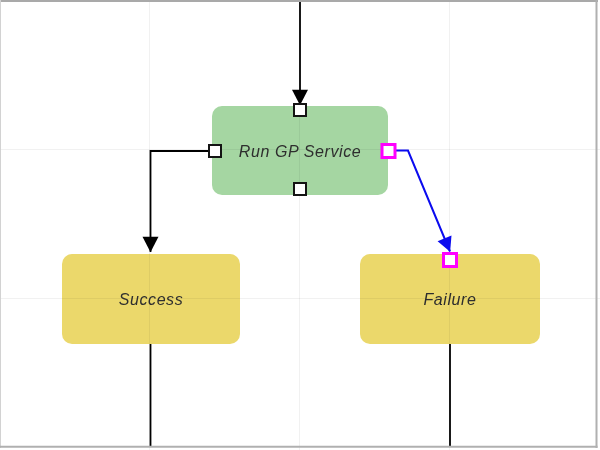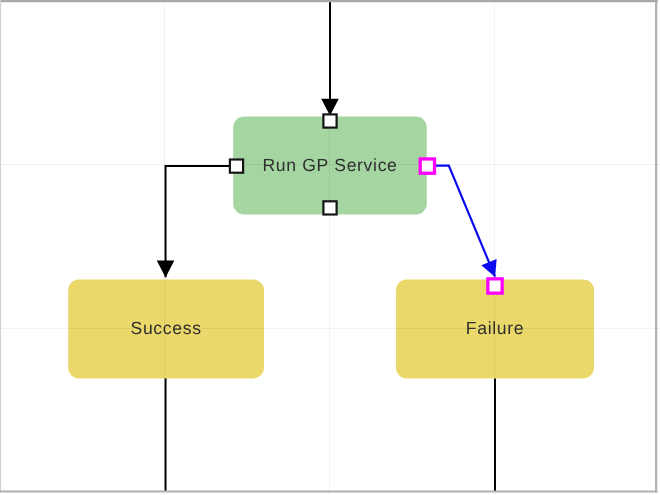--- a/index.html
+++ b/index.html
@@ -7,21 +7,21 @@
     padding: 0;
     width: 600px;
     height: 450px;
     background: #ffffff;
     font-family: "Liberation Sans", sans-serif;
     overflow: hidden;
   }
   .canvas-wrap {
     position: absolute;
     left: 0; top: 0;
-    width: 484px; height: 450px;
+    width: 484px; height: 450px; font-style: italic;
   }
   svg { display: block; }
   .node-label {
     font-family: "Liberation Sans", sans-serif;
     font-size: 16px;
     letter-spacing: 0.6px;
     pointer-events: none;
   }
   .edge { fill: none; }
   .grid-line { shape-rendering: crispEdges; }

